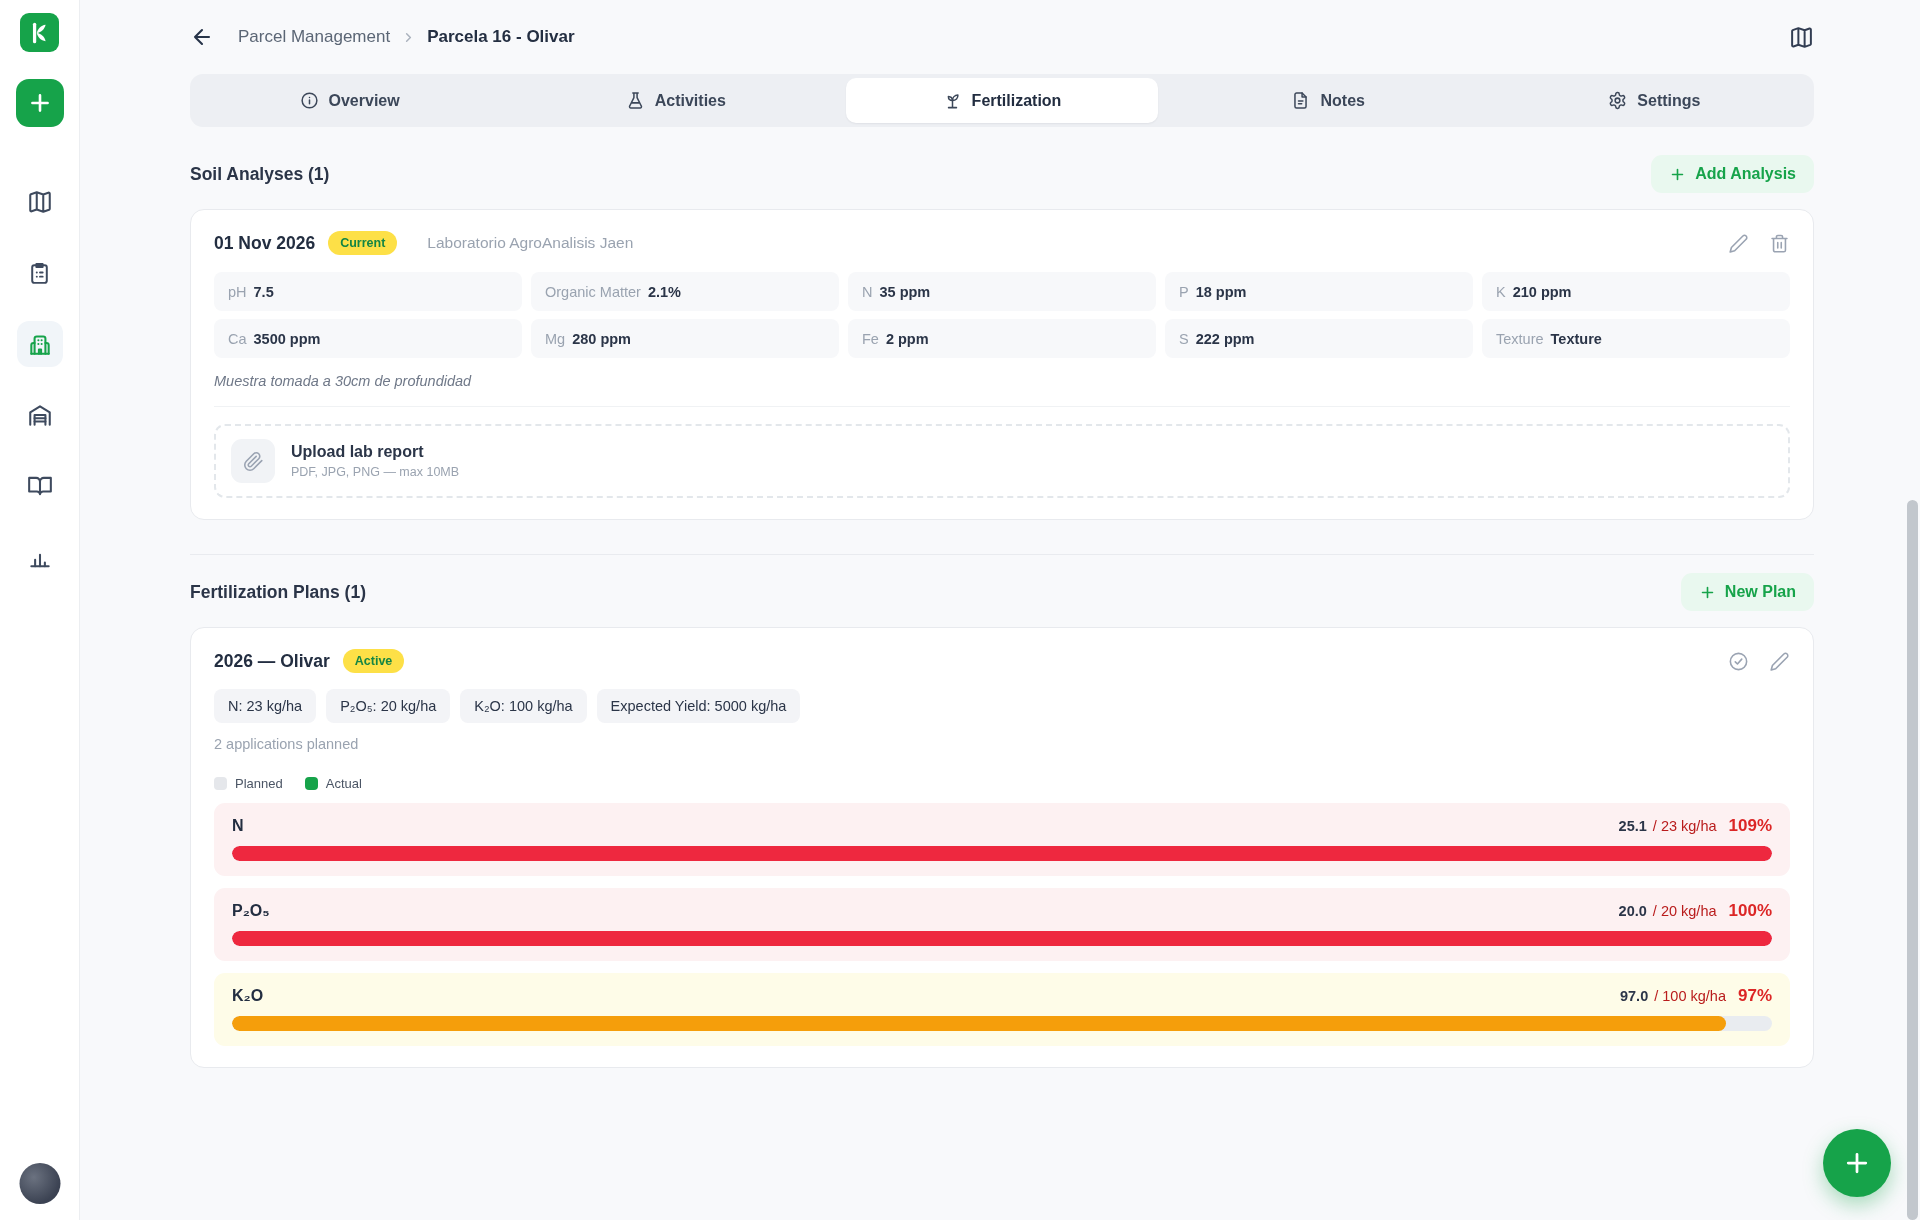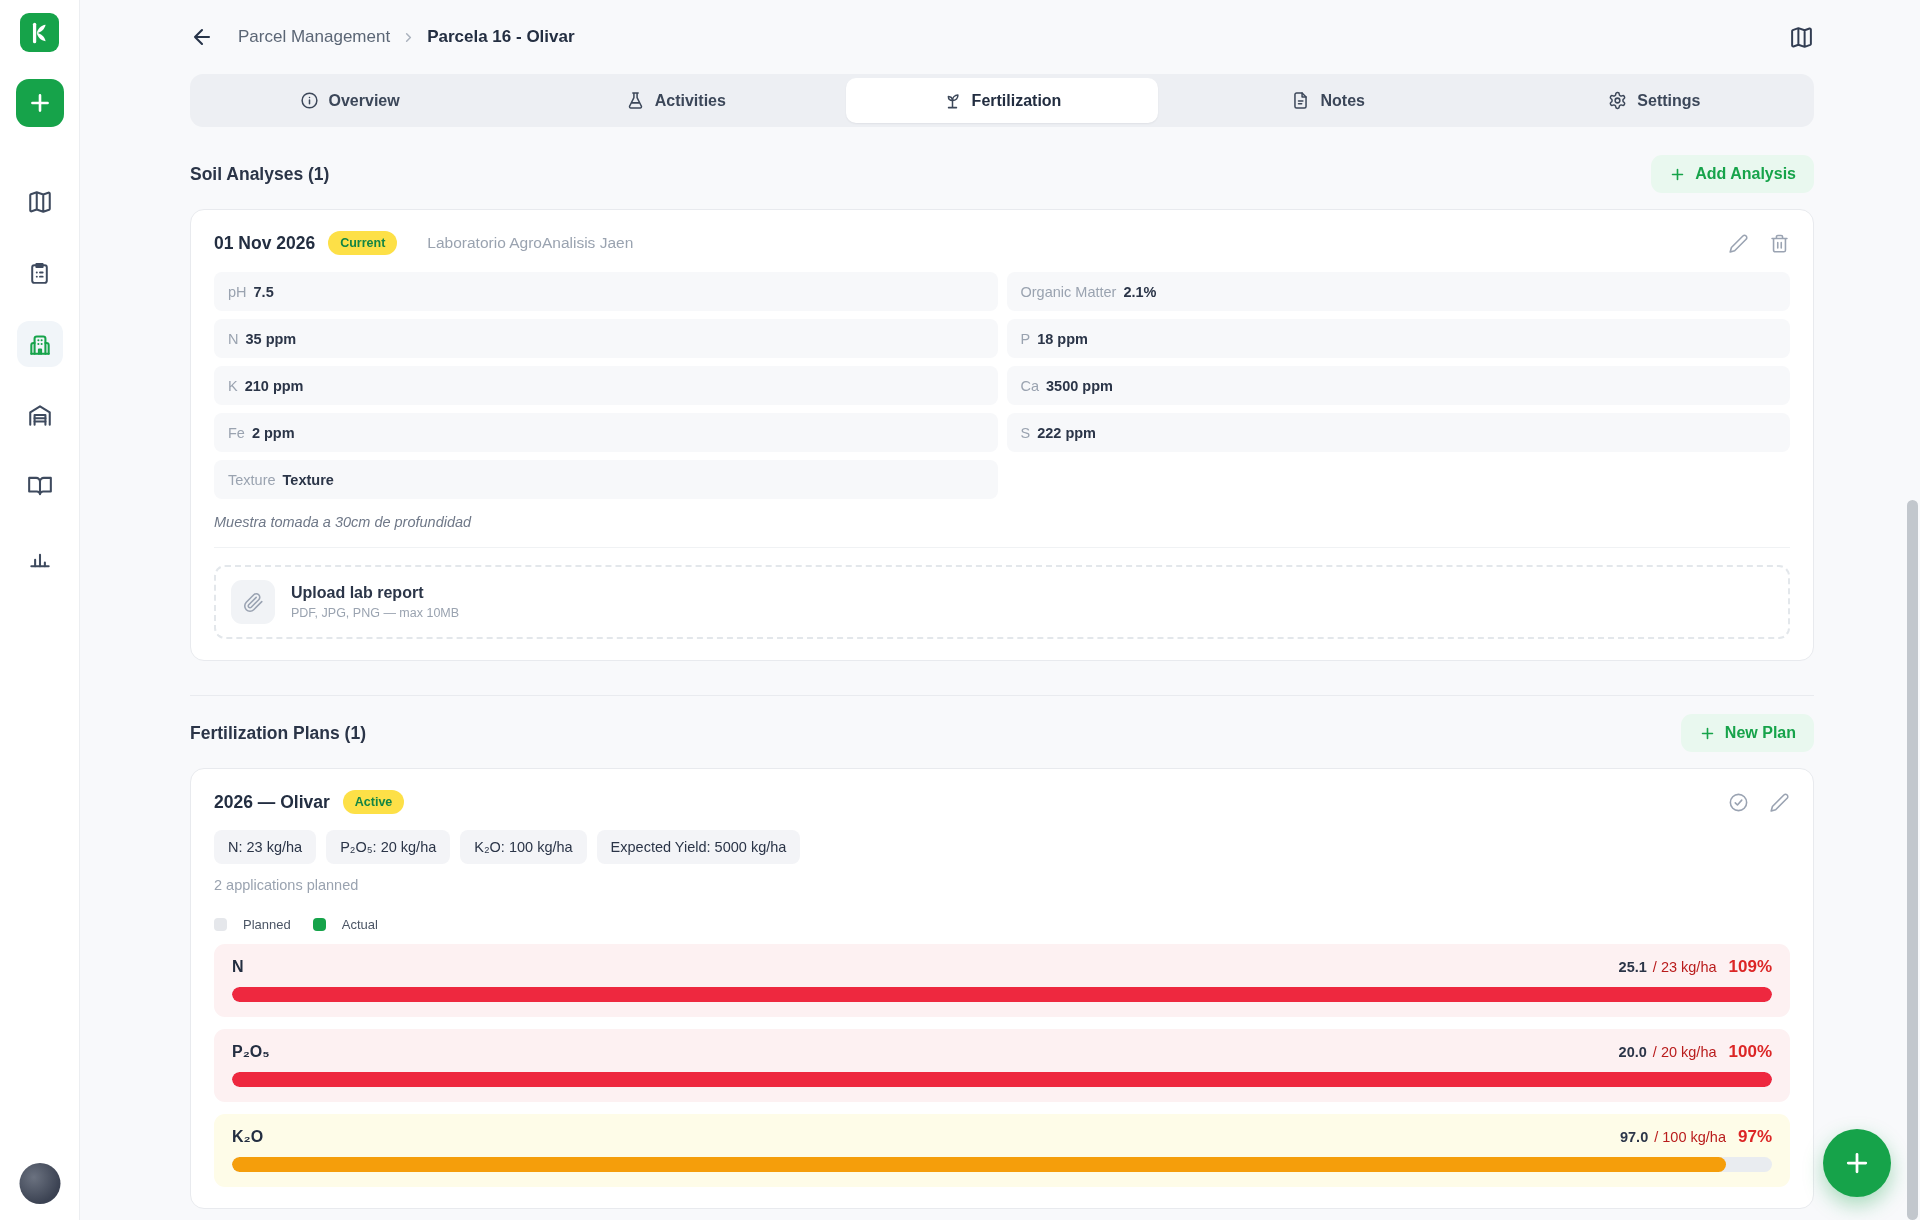--- a/index.html
+++ b/index.html
@@ -91,21 +91,21 @@
     margin-left:13px; background:#fde047; color:#148544;
     font-size:12.5px; font-weight:700; padding:5px 12px; border-radius:999px;
   }
   .lab-name { margin-left:30px; font-size:15.5px; color:#9aa3b0; }
   .head-actions { margin-left:auto; display:flex; gap:20px; color:#9aa3b2; }
   .icon-btn { cursor:pointer; display:flex; color:#9aa3b2; background:none; border:none; padding:0; }
 
   
   .val-grid {
     margin-top:17px;
-    display:grid; grid-template-columns:repeat(2,1fr); gap:8px 9px;
+    display:grid; grid-template-columns:repeat(5,1fr); gap:8px 9px;
   }
   .val-cell {
     background:#f7f8fa; border-radius:8px; height:39px;
     display:flex; align-items:center; padding:0 14px; gap:7px;
     font-size:14.5px;
   }
   .val-label { color:#9aa3b0; }
   .val-value { color:#2b3548; font-weight:700; }
 
   .soil-note { margin-top:15px; font-style:italic; font-size:14.5px; color:#6f7888; }
@@ -126,21 +126,21 @@
 
   
   .chips { margin-top:16px; display:flex; gap:10px; }
   .chip {
     background:#f3f4f7; border-radius:8px; padding:9px 14px;
     font-size:14.5px; color:#2b3548;
   }
   .apps-note { margin-top:13px; font-size:14.5px; color:#9aa3b0; }
 
   .legend { margin-top:24px; display:flex; align-items:center; gap:22px; }
-  .legend-item { display:flex; align-items:center; gap:16px; font-size:13px; color:#4b5565; }
+  .legend-item { display:flex; align-items:center; gap:8px; font-size:13px; color:#4b5565; }
   .legend-swatch { width:13px; height:13px; border-radius:4px; }
 
   .bar-row { border-radius:11px; padding:13px 18px 15px; margin-top:12px; }
   .bar-top { display:flex; align-items:baseline; }
   .bar-label { font-size:16px; font-weight:700; color:#232e41; }
   .bar-right { margin-left:auto; display:flex; align-items:baseline; gap:6px; }
   .bar-actual { font-size:14.5px; font-weight:700; color:#2b3548; }
   .bar-target { font-size:14.5px; color:#b91c1c; }
   .bar-pct { font-size:17px; font-weight:800; margin-left:6px; }
   .bar-track {
@@ -346,20 +346,24 @@
         </div>
       <div class="val-cell">
           <span class="val-label">K</span>
           <span class="val-value">210 ppm</span>
         </div>
       <div class="val-cell">
           <span class="val-label">Ca</span>
           <span class="val-value">3500 ppm</span>
         </div>
       <div class="val-cell">
+          <span class="val-label">Mg</span>
+          <span class="val-value">280 ppm</span>
+        </div>
+      <div class="val-cell">
           <span class="val-label">Fe</span>
           <span class="val-value">2 ppm</span>
         </div>
       <div class="val-cell">
           <span class="val-label">S</span>
           <span class="val-value">222 ppm</span>
         </div>
       <div class="val-cell">
           <span class="val-label">Texture</span>
           <span class="val-value">Texture</span>

